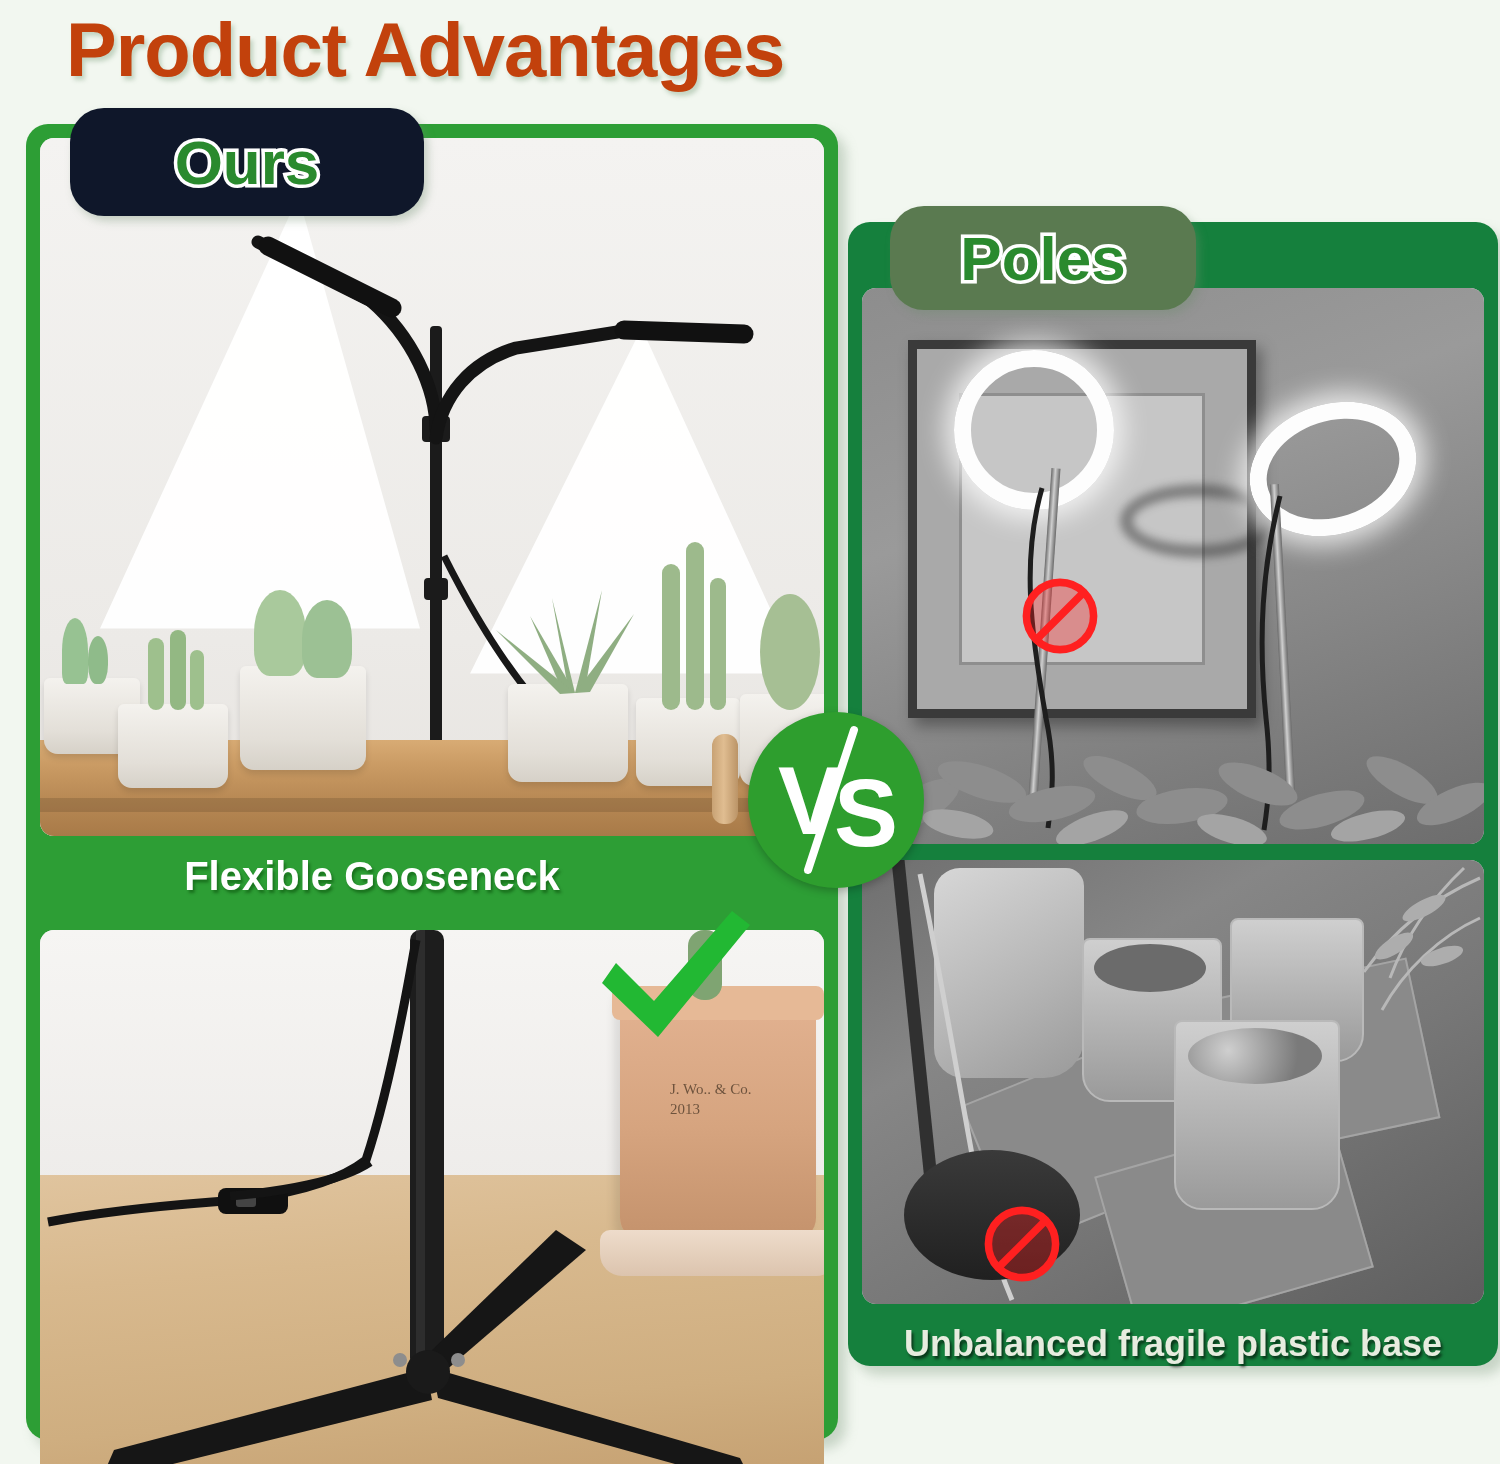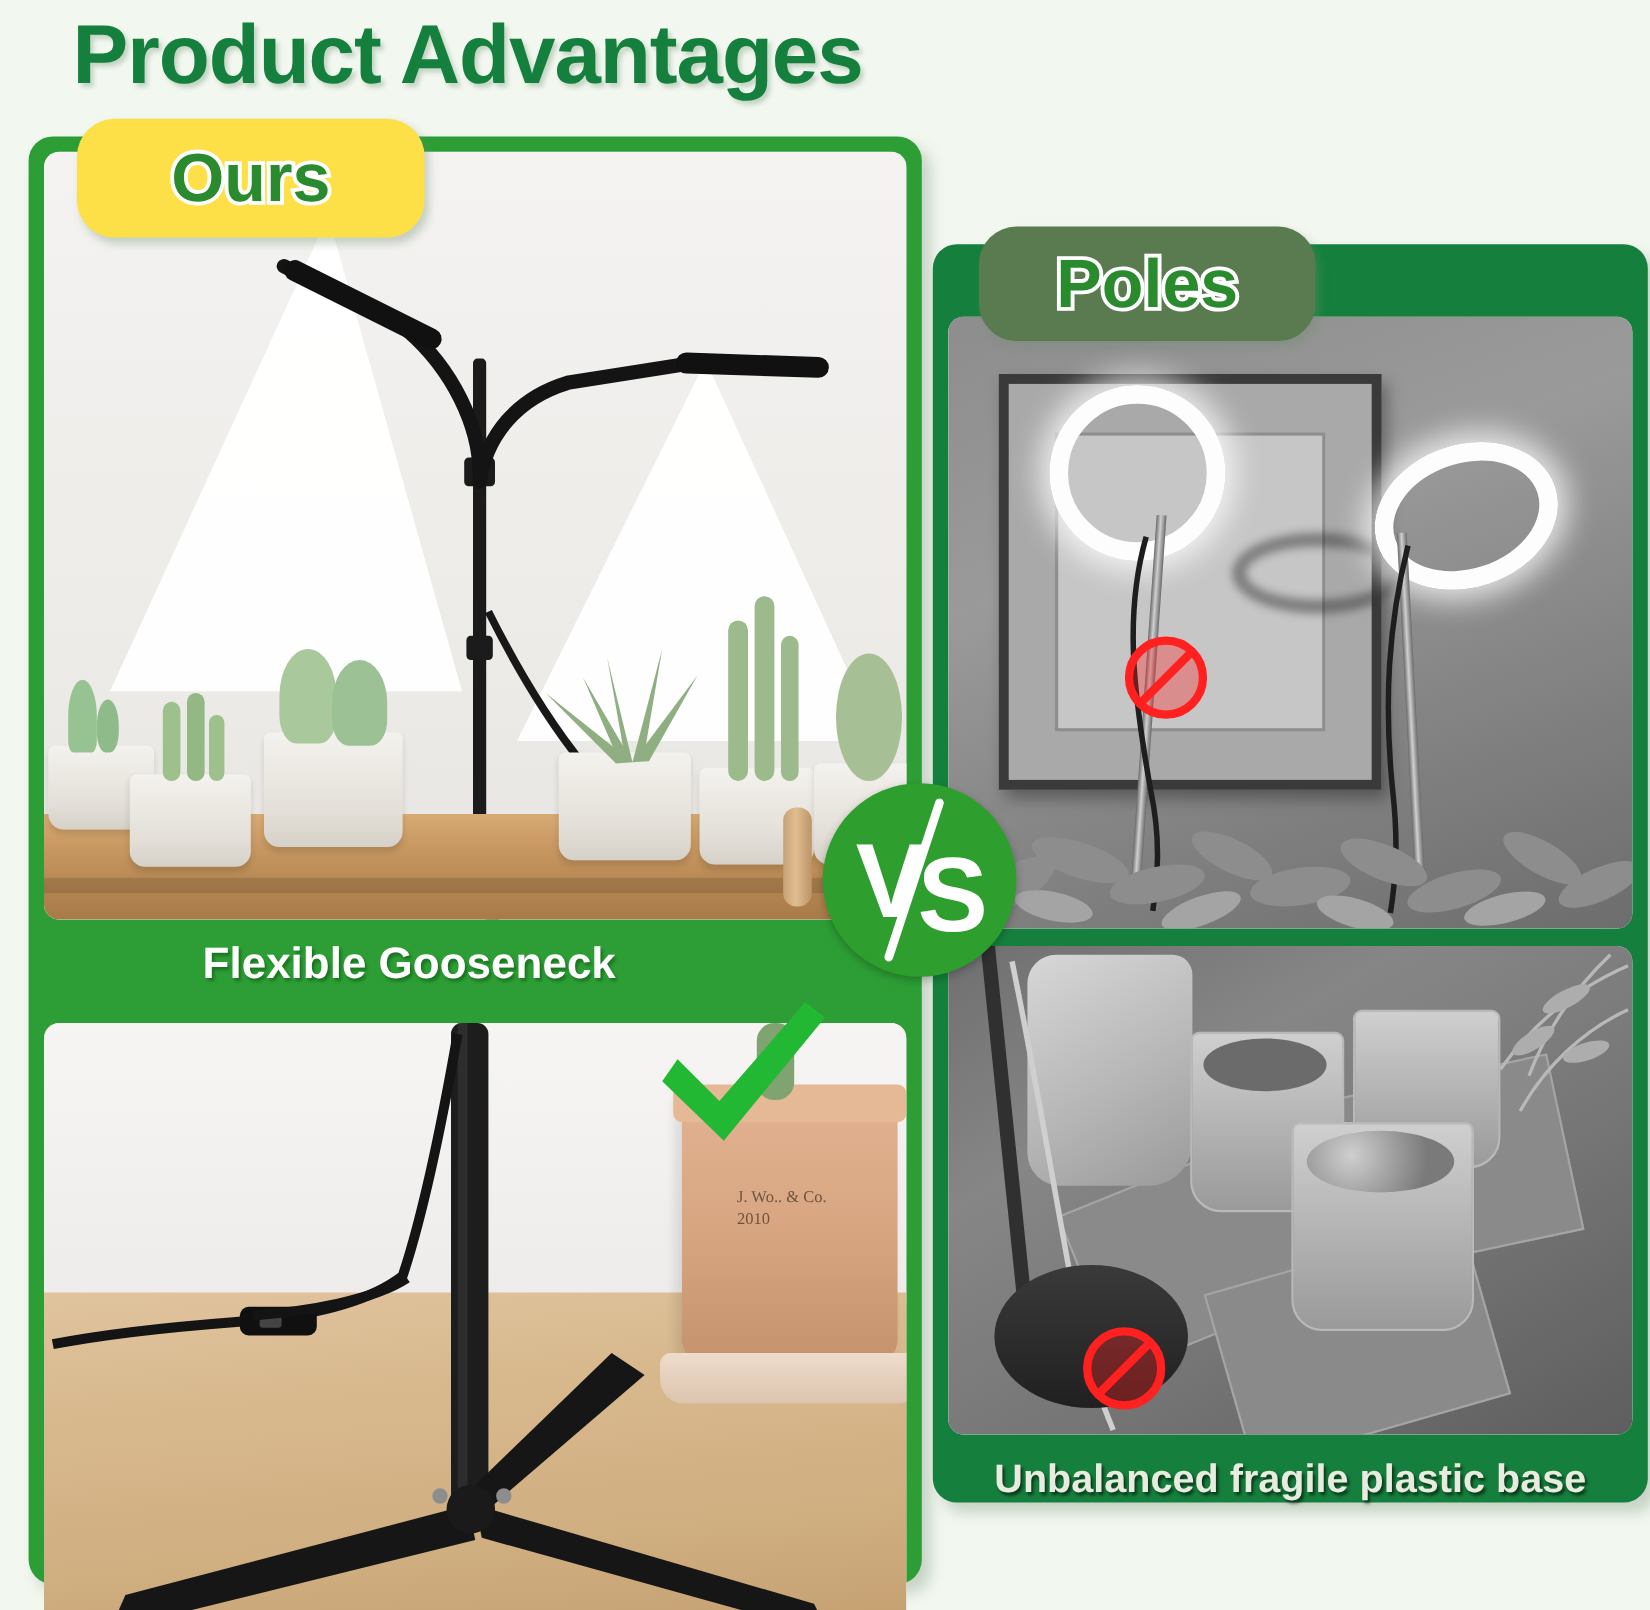--- a/index.html
+++ b/index.html
@@ -8,21 +8,21 @@
     background:#f2f7f0;
     font-family:"Liberation Sans", sans-serif;
     overflow:hidden;
     position:relative;
   }
 
   
   #page-title{
     position:absolute; left:66px; top:6px;
     font-size:76px; font-weight:bold;
-    color:#15803d;
+    color:#c2410c;
     letter-spacing:-1px;
     font-family:"Liberation Sans", sans-serif;
     text-shadow:3px 4px 4px rgba(140,170,140,0.45);
     white-space:nowrap;
   }
 
   
   .panel{position:absolute;border-radius:22px;box-sizing:border-box;}
 
   #ours-panel{
@@ -59,22 +59,22 @@
   }
 
   
   .badge{
     position:absolute;border-radius:34px;
     display:flex;align-items:center;justify-content:center;
     font-weight:bold;
     box-shadow:4px 5px 8px rgba(110,140,110,0.35);
   }
   #badge-ours{
-    left:70px; top:108px; width:316px; height:108px;
-    background:#fde047;
+    left:70px; top:108px; width:354px; height:108px;
+    background:#0f172a;
   }
   #badge-others{
     left:890px; top:206px; width:306px; height:104px;
     background:#5a7a50;
   }
   .badge-text{
     font-size:62px;color:#2a8a2e;
     -webkit-text-stroke:7px #ffffff;
     paint-order:stroke fill;
     letter-spacing:0px;
@@ -223,21 +223,21 @@
                 background:linear-gradient(175deg,#e0c49e 0%,#d8b98e 30%,#cfae80 70%,#c49f70 100%);"></div>
 
     <div style="position:absolute;left:580px;top:60px;width:196px;height:250px;
                 background:linear-gradient(180deg,#e3b392 0%,#d6a47f 55%,#c4926c 100%);
                 border-radius:6px 6px 22px 22px;box-shadow:-6px 6px 10px rgba(0,0,0,.1);"></div>
     <div style="position:absolute;left:572px;top:56px;width:212px;height:34px;
                 background:#e6b996;border-radius:8px;"></div>
     <div style="position:absolute;left:630px;top:150px;width:160px;color:#4a3726;
                 font-size:15px;font-family:'Liberation Serif',serif;line-height:1.3;opacity:.75;">
       <span>J. Wo.. &amp; Co.</span><br>
-      <span>2010</span>
+      <span>2013</span>
     </div>
     <div style="position:absolute;left:560px;top:300px;width:238px;height:46px;
                 background:linear-gradient(180deg,#eedccb,#dcc4ae);border-radius:10px 10px 22px 22px;"></div>
     <div style="position:absolute;left:648px;top:0px;width:34px;height:70px;border-radius:16px;background:#7fa472;"></div>
 
     <svg style="position:absolute;left:0;top:0" width="784" height="556">
 
       <rect x="370" y="0" width="34" height="438" rx="10" fill="#1d1d1d"></rect>
       <rect x="376" y="0" width="9" height="438" fill="#3a3a3a" opacity=".55"></rect>
 

